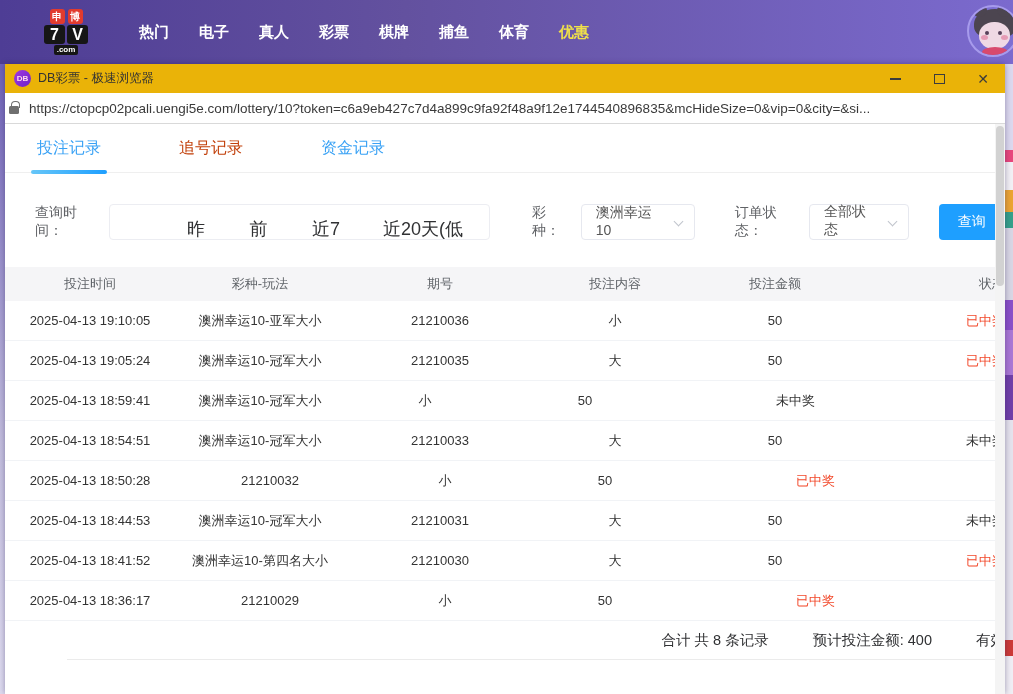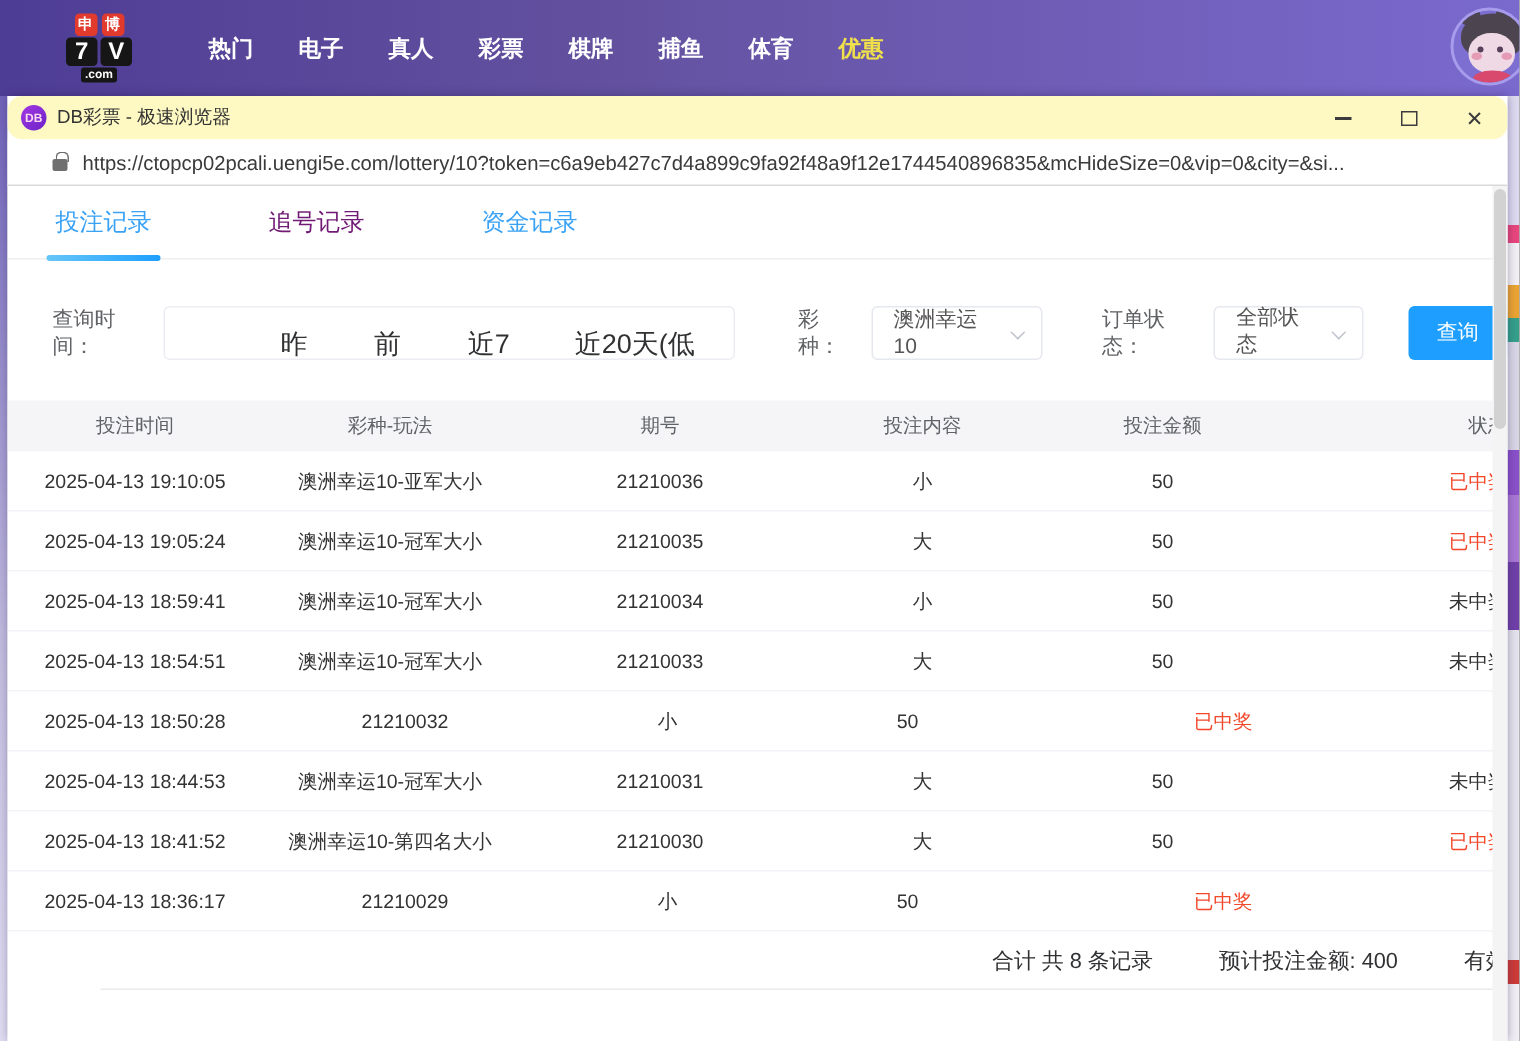--- a/index.html
+++ b/index.html
@@ -38,42 +38,42 @@
   .strip-right { position:absolute; right:0; top:64px; width:8px; height:630px;
     background:linear-gradient(#dcd8ee 0px,#dcd8ee 86px,#e8467c 86px,#e8467c 98px,
       #f2f0f4 98px,#f2f0f4 126px,#eba432 126px,#eba432 148px,#35a08a 148px,#35a08a 164px,
       #d8d6e4 164px,#d8d6e4 236px,#8a50c8 236px,#8a50c8 266px,#a977d4 266px,#a977d4 311px,
       #7040a8 311px,#7040a8 356px,#e4e2ec 356px,#e4e2ec 576px,#cc3b38 576px,#cc3b38 592px,
       #f0eef4 592px,#f0eef4 630px); }
 
   
   .bwin { position:absolute; left:5px; top:64px; width:1000px; height:630px; background:#fff;
     box-shadow:0 0 6px rgba(35,25,80,.4); overflow:hidden; }
-  .titlebar { height:29px; background:#fef9c3; display:flex; align-items:center; padding-left:9px;border-radius:10px; }
+  .titlebar { height:29px; background:#eab308; display:flex; align-items:center; padding-left:9px; }
   .favicon { width:17px; height:17px; border-radius:50%; background:linear-gradient(135deg,#a238e2,#6c22c8);
     color:#ffd9ee; font-size:8px; font-weight:700; display:flex; align-items:center; justify-content:center; }
   .wtitle { font-size:12.5px; color:#333; margin-left:7px; }
   .wcontrols { margin-left:auto; display:flex; height:100%; }
   .wc { width:44px; display:flex; align-items:center; justify-content:center; color:#3c3c3c; cursor:pointer; }
   .i-min { display:block; width:11px; height:2px; background:#3c3c3c; }
   .i-max { display:block; width:11px; height:10px; border:1.5px solid #3c3c3c; background:transparent; }
   .wc-close span { font-size:14px; line-height:14px; }
 
   .urlbar { height:31px; background:#fff; border-bottom:1px solid #d9d9d9; display:flex;
-    align-items:center; padding:0 30px; gap:10px; }
+    align-items:center; padding:0 4px; gap:10px; }
   .lock { position:relative; width:10px; height:8px; background:#6f6f6f; border-radius:1.5px; margin-top:4px; flex:none; }
   .lock::before { content:''; position:absolute; top:-5px; left:1.5px; width:7px; height:6px;
     border:1.5px solid #6f6f6f; border-bottom:none; border-radius:4px 4px 0 0; }
   .url { font-size:13.5px; color:#3a3a3a; white-space:nowrap; overflow:hidden; flex:1; }
 
   .content { position:relative; height:569px; overflow:hidden; }
 
   .tabs { display:flex; gap:74px; padding-left:30px; height:49px; align-items:center; border-bottom:1px solid #efefef; }
   .tab { position:relative; height:100%; display:flex; align-items:center; padding:0 2px;
-    font-size:16px; color:#701a75; cursor:pointer; }
+    font-size:16px; color:#c2410c; cursor:pointer; }
   .tab-active { color:#3aa2f5; }
   .tab-active::after { content:''; position:absolute; left:50%; transform:translateX(-50%); bottom:-2px;
     width:76px; height:4px; border-radius:3px; background:linear-gradient(90deg,#66c6f8,#1e9fff); }
   .tab-blue { color:#3aa2f5; }
 
   .filters { display:flex; align-items:center; margin:31px 0 0 30px; font-size:14px; color:#606266; }
   .seg-group { display:flex; align-items:stretch; border:1px solid #ecedf2; border-radius:4px;
     margin-left:10px; overflow:hidden; height:36px; background:#fff; }
   .seg { padding:0 15px; display:flex; align-items:center; font-size:18px; color:#303133; cursor:pointer;margin-top:36px; }
   .seg + .seg { border-left:1px solid #f0f1f5; }
@@ -218,21 +218,20 @@
               <div class="td c0">2025-04-13 19:05:24</div>
               <div class="td c1">澳洲幸运10-冠军大小</div>
               <div class="td c2">21210035</div>
               <div class="td c3">大</div>
               <div class="td c4">50</div>
               <div class="td c5 red">已中奖</div>
             </div>
             <div class="tr">
               <div class="td c0">2025-04-13 18:59:41</div>
               <div class="td c1">澳洲幸运10-冠军大小</div>
-              <div class="td c2">21210034</div>
               <div class="td c3">小</div>
               <div class="td c4">50</div>
               <div class="td c5">未中奖</div>
             </div>
             <div class="tr">
               <div class="td c0">2025-04-13 18:54:51</div>
               <div class="td c1">澳洲幸运10-冠军大小</div>
               <div class="td c2">21210033</div>
               <div class="td c3">大</div>
               <div class="td c4">50</div>

